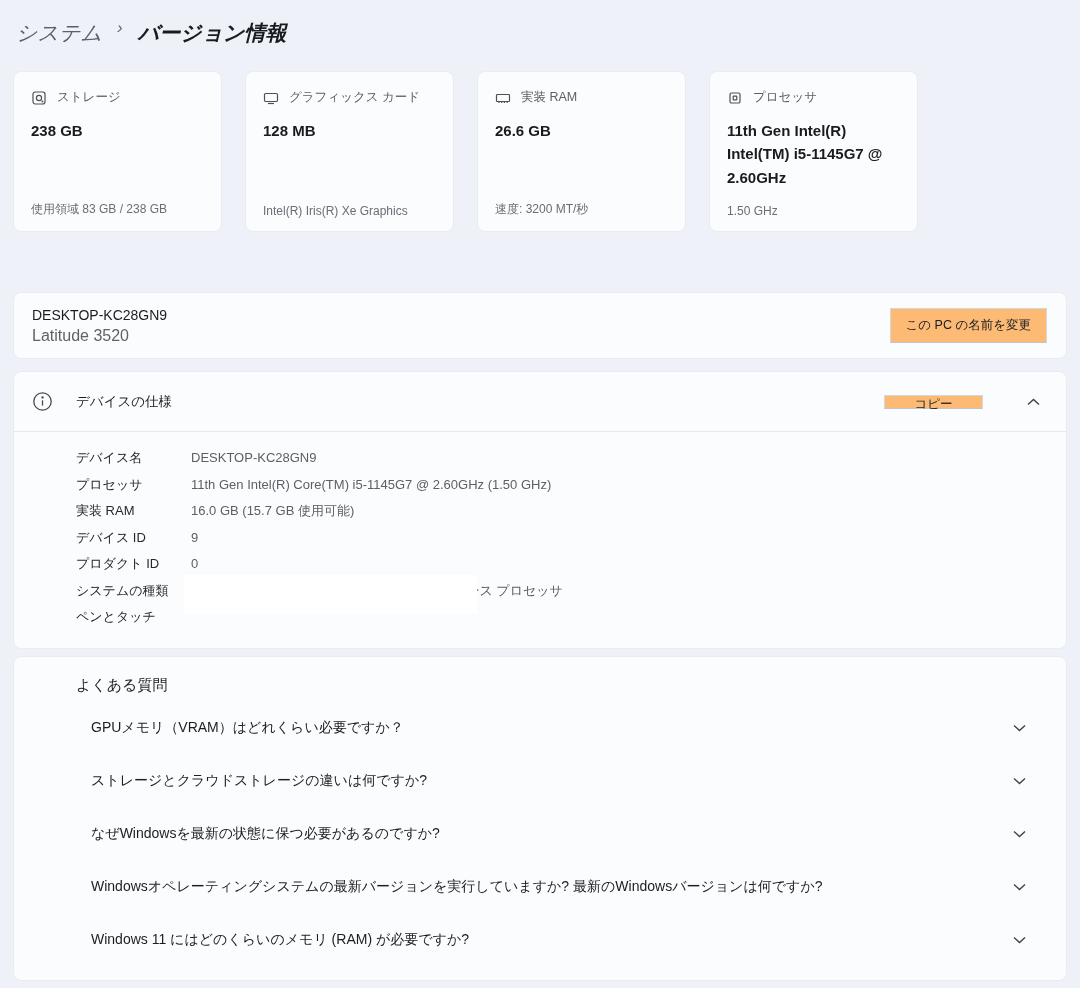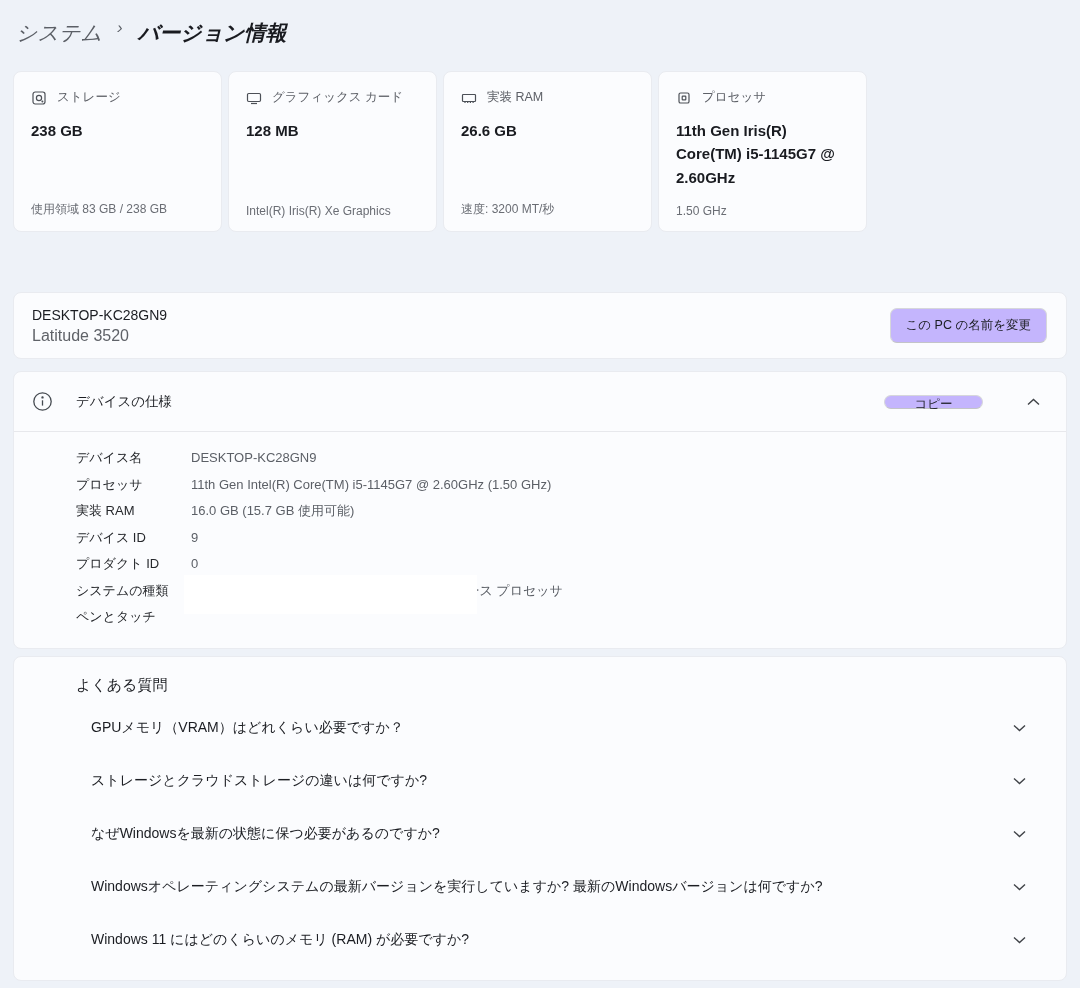--- a/index.html
+++ b/index.html
@@ -12,21 +12,21 @@
   }
   .page { padding:0 13px; }
 
   
   .breadcrumb { display:flex; align-items:flex-start; gap:15px; padding:19px 3px 0;font-style:italic; }
   .crumb-parent { font-size:21px; color:#5b5f66; cursor:pointer; }
   .crumb-sep { font-size:17px; color:#5b5f66; transform:translateY(-1px); }
   .crumb-current { font-size:21px; font-weight:bold; color:#191b20; }
 
   
-  .cards { display:flex; gap:6px; margin-top:24px; }
+  .cards { display:flex; gap:23px; margin-top:24px; }
   .card {
     width:209px; height:161px; position:relative;
     background:#fbfcfe; border:1px solid #e9ebf0; border-radius:8px;
     padding:17px 17px;
   }
   .card-head { display:flex; align-items:center; gap:10px; color:#5d6067; font-size:12.5px; }
   .card-head svg { flex:0 0 auto; }
   .card-value { margin-top:13px; font-weight:bold; font-size:15px; color:#191b20; line-height:1.55; }
   .card-detail { position:absolute; left:17px; right:10px; bottom:13px; font-size:12px; color:#6a6d74; white-space:nowrap; }
 
@@ -37,22 +37,22 @@
 
   
   .device-panel {
     margin-top:60px; height:67px;
     display:flex; align-items:center; justify-content:space-between;
     padding:0 19px 0 18px;
   }
   .device-name { font-size:14px; color:#1b1d22; }
   .device-model { font-size:16px; color:#5f6268; margin-top:4px; }
   .btn {
-    background:#c4b5fd; border:1px solid #d6d7db; border-bottom-color:#c3c4c8;
-    border-radius:7px; font-size:12.5px; color:#1b1d22; cursor:pointer;
+    background:#fdba74; border:1px solid #d6d7db; border-bottom-color:#c3c4c8;
+    border-radius:1px; font-size:12.5px; color:#1b1d22; cursor:pointer;
     font-family:inherit;
   }
   .rename-btn { padding:8px 15px; }
 
   
   .specs-panel { margin-top:12px; position:relative; }
   .specs-header { height:59px; display:flex; align-items:center; padding:0 22px 0 18px; }
   .specs-header .info-wrap { width:21px; height:21px; margin-right:23px; }
   .specs-title { font-size:13.5px; color:#1b1d22; flex:1; }
   .copy-btn { width:99px; height:14px; margin-right:40px; }
@@ -140,21 +140,21 @@
     <div class="card">
       <div class="card-head">
         <span>
           <svg class="icon" width="16" height="16" viewBox="0 0 16 16" fill="none" stroke="#4c5057" stroke-width="1.2">
             <rect x="3" y="3" width="10" height="10" rx="1.6"></rect>
             <rect x="6.2" y="6.2" width="3.6" height="3.6" rx="0.6"></rect>
           </svg>
         </span>
         <span>プロセッサ</span>
       </div>
-      <div class="card-value">11th Gen Iris(R) Core(TM) i5-1145G7 @ 2.60GHz</div>
+      <div class="card-value">11th Gen Intel(R) Intel(TM) i5-1145G7 @ 2.60GHz</div>
       <div class="card-detail">1.50 GHz</div>
     </div>
 
   </div>
 
   <div class="panel device-panel">
     <div>
       <div class="device-name">DESKTOP-KC28GN9</div>
       <div class="device-model">Latitude 3520</div>
     </div>

